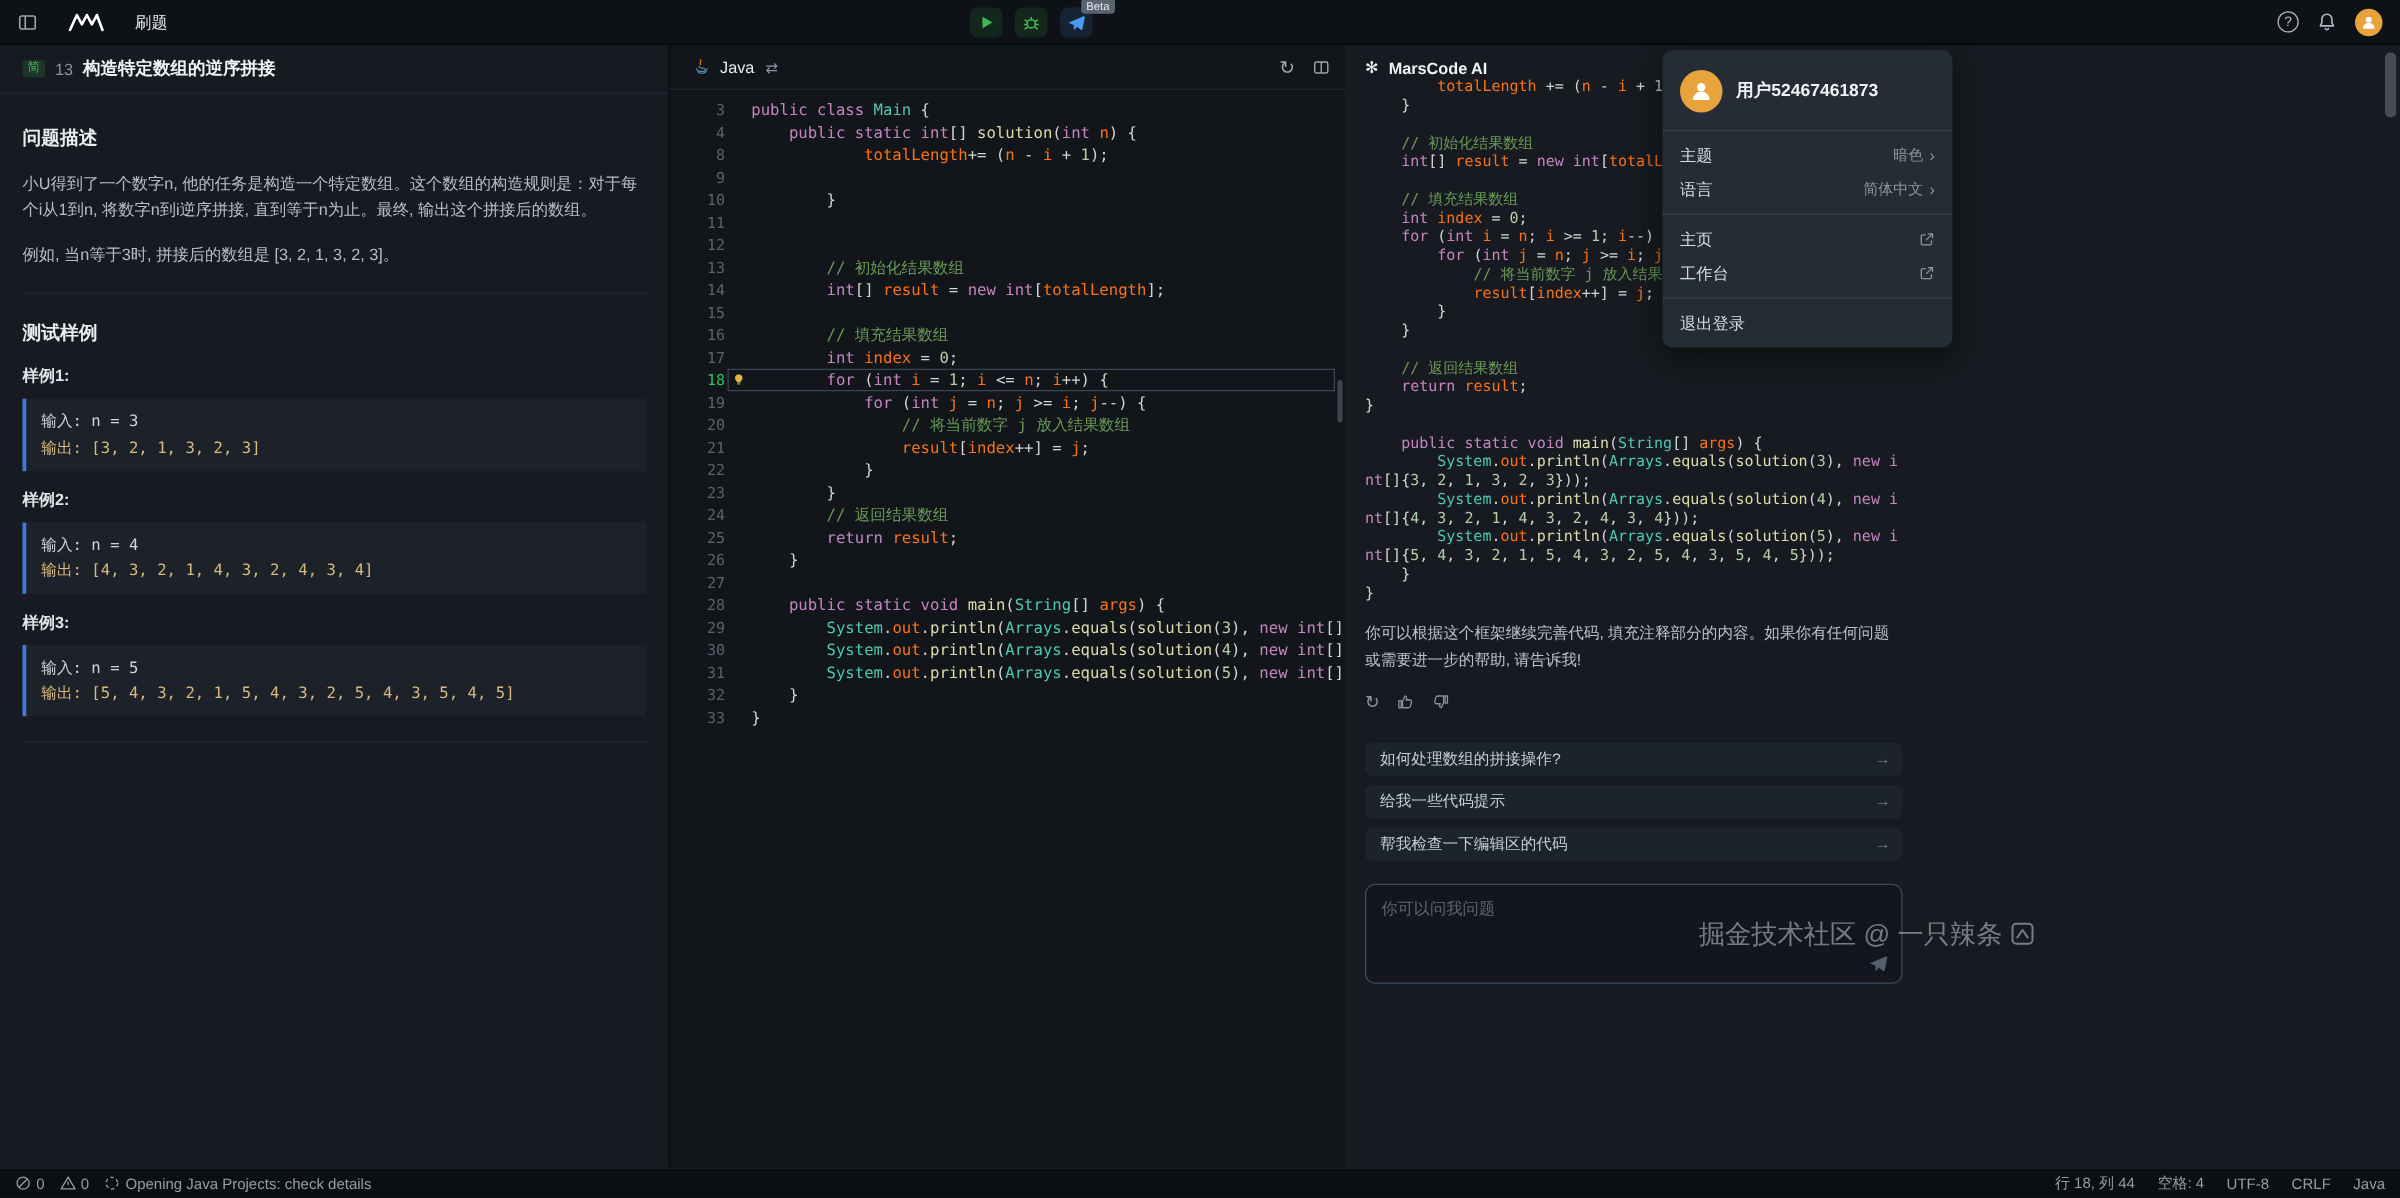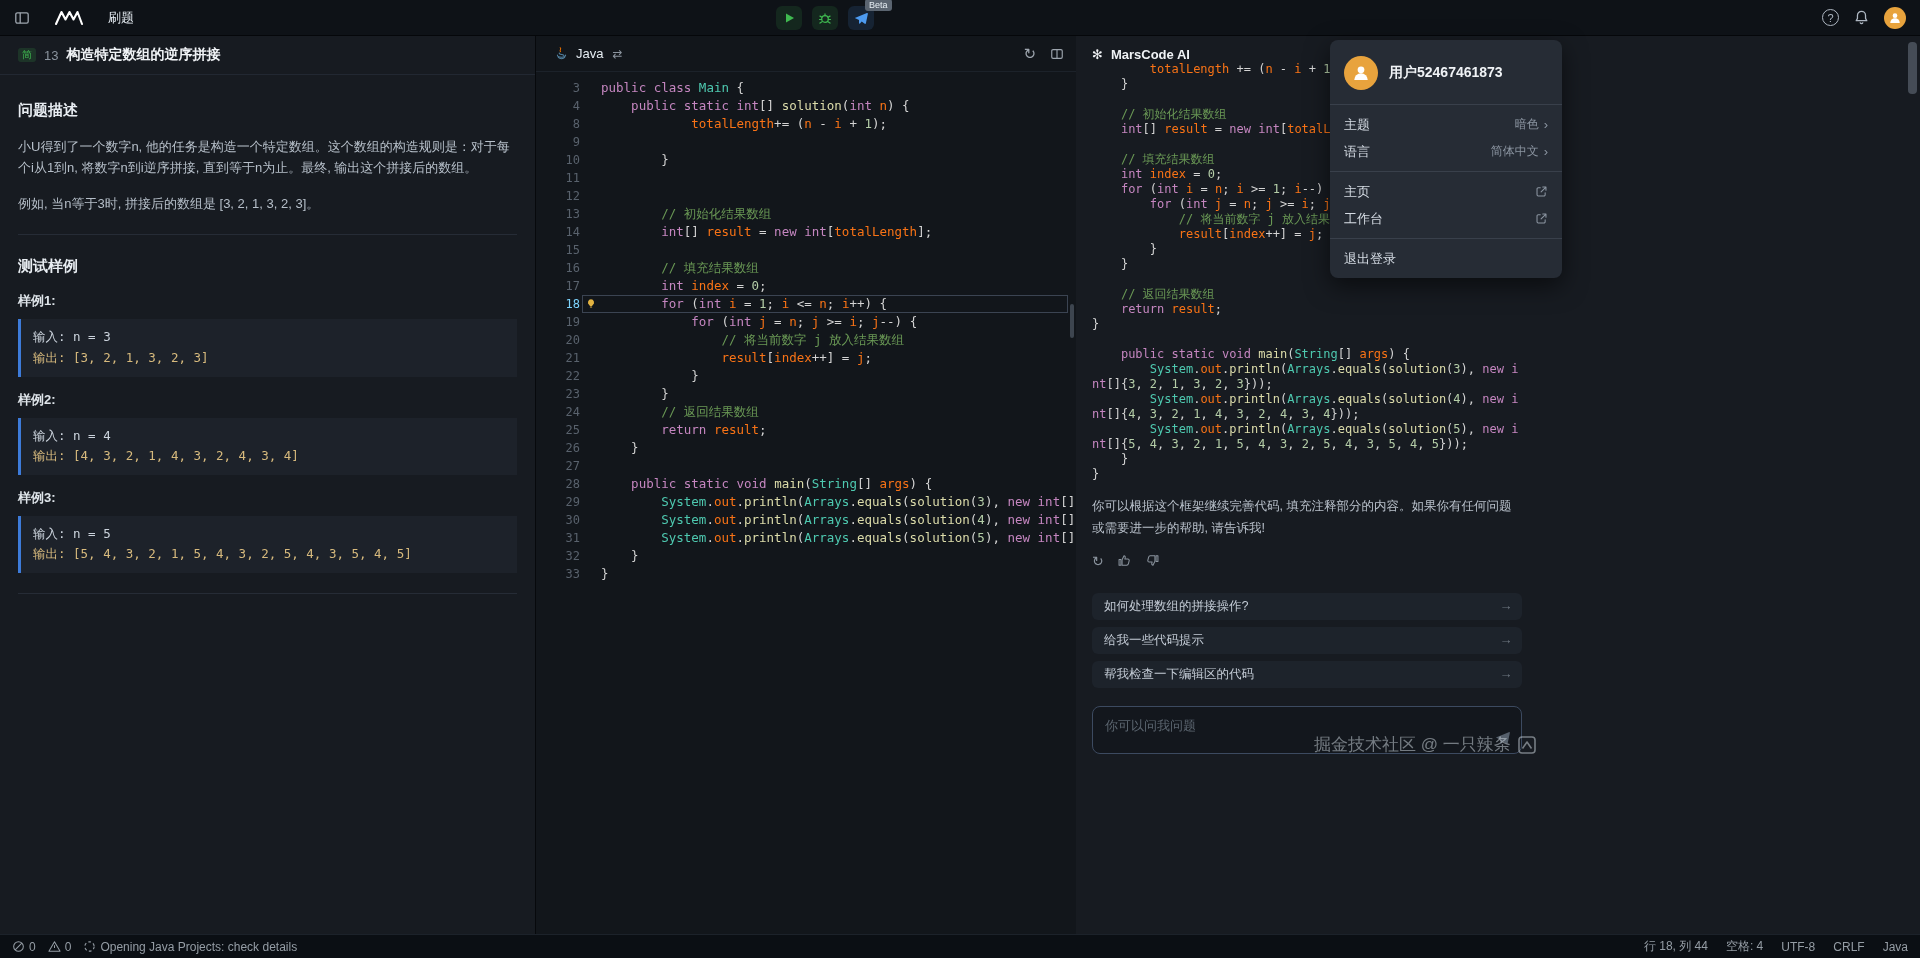--- a/index.html
+++ b/index.html
@@ -55,21 +55,21 @@
   .tab{display:flex;align-items:center;gap:7px;padding:0 8px;height:100%;cursor:pointer;color:#e6edf3;font-size:13px}
   .tab-x{color:#8b949e;font-size:12px;margin-left:2px;cursor:pointer}
   .tab-actions{margin-left:auto;display:flex;align-items:center;gap:14px}
   .ic{color:#9da5ae;font-size:15px;cursor:pointer;display:flex;align-items:center}
   .code-area{flex:1;position:relative;padding-top:7px;overflow:hidden;
     font-family:"DejaVu Sans Mono","Liberation Mono",monospace;font-size:12.5px}
   .cl{display:flex;height:18px;line-height:18px;position:relative;white-space:pre}
   .cl .ln{width:44px;flex:0 0 44px;text-align:right;color:#59626d;font-size:12px;cursor:pointer}
   .cl .gut{width:21px;flex:0 0 21px;display:flex;align-items:center;justify-content:center}
   .cl .ct{flex:1;overflow:hidden;white-space:pre;color:#d4d4d4}
-  .cl.active .ln{color:#7dd3fc}
+  .cl.active .ln{color:#22c55e}
   .cl.active::after{content:"";position:absolute;left:46px;right:8px;top:0;bottom:0;
     border:1px solid #3b4452;pointer-events:none}
   .kw{color:#c586c0}.cls{color:#4ec9b0}.fn{color:#dcdcaa}.vr{color:#f97316}
   .num{color:#b5cea8}.cmt{color:#6a9955}
   .ed-thumb{position:absolute;right:2px;top:232px;width:4px;height:34px;background:#3d454f;border-radius:2px;cursor:pointer}
 
   
   .ai{flex:1;background:#171b21;display:flex;flex-direction:column;position:relative;min-width:0}
   .ai-header{height:30px;flex:0 0 30px;display:flex;align-items:center;gap:8px;padding:6px 16px 0;
     font-weight:bold;font-size:13px;color:#f0f3f6}
@@ -78,21 +78,21 @@
   .ai-code{font-family:"DejaVu Sans Mono","Liberation Mono",monospace;font-size:12px;line-height:15px;
     white-space:pre-wrap;word-break:break-all;color:#d4d4d4;margin-top:-4px;overflow:hidden}
   .ai-msg{font-size:12.5px;line-height:1.75;color:#b9c1cb;margin-top:14px}
   .ai-actions{display:flex;align-items:center;gap:13px;margin-top:13px}
   .act{color:#8b949e;font-size:14px;cursor:pointer;display:flex;align-items:center}
   .sugs{margin-top:24px;display:flex;flex-direction:column;gap:7px}
   .sug{height:27px;background:#1d232b;border:none;border-radius:6px;color:#c4ccd6;font-size:12.5px;
     display:flex;align-items:center;justify-content:space-between;padding:0 12px;cursor:pointer;
     font-family:Liberation Mono, monospace;text-align:left}
   .sug-arrow{color:#6e7781;font-size:13px}
-  .ai-inputbox{margin-top:18px;height:48px;border:1px solid #3c4a60;border-radius:8px;
+  .ai-inputbox{margin-top:18px;height:80px;border:1px solid #3c4a60;border-radius:8px;
     background:#13171d;position:relative}
   .ai-input{width:100%;height:100%;background:transparent;border:none;outline:none;resize:none;
     color:#c9d1d9;font-family:inherit;font-size:13px;padding:10px 12px}
   .ai-input::placeholder{color:#5c6670}
   .send{position:absolute;right:10px;bottom:7px;color:#56606c;cursor:pointer}
   .page-thumb{position:absolute;right:3px;top:6px;width:9px;height:52px;background:#454c56;
     border-radius:4px;cursor:pointer}
 
   
   .statusbar{flex:0 0 24px;height:24px;background:#0b0f14;border-top:1px solid #1c222a;
@@ -108,22 +108,22 @@
     box-shadow:0 8px 24px rgba(0,0,0,.55);padding:6px 0;z-index:50}
   .um-profile{display:flex;align-items:center;gap:11px;padding:10px 14px 8px}
   .avatar.lg{width:34px;height:34px;flex:0 0 34px}
   .um-name{font-size:14px;font-weight:bold;color:#f0f3f6}
   .um-row{display:flex;align-items:center;height:27px;padding:0 14px;cursor:pointer;font-size:13px;color:#d6dde5}
   .um-right{margin-left:auto;display:flex;align-items:center;gap:5px;color:#8b95a1;font-size:12px}
   .um-div{border-top:1px solid #39404b;margin:6px 0}
   .chev{font-size:13px;color:#8b95a1}
 
   
-  .watermark{position:absolute;left:1314px;top:733px;display:flex;align-items:center;gap:6px;
-    font-size:17px;color:rgba(197,205,214,.55);z-index:40;pointer-events:none;white-space:nowrap}
+  .watermark{position:absolute;left:1359px;top:733px;display:flex;align-items:center;gap:6px;
+    font-size:21px;color:rgba(197,205,214,.55);z-index:40;pointer-events:none;white-space:nowrap}
 </style>
 </head>
 <body>
 
 <div class="app">
 
   <header class="topbar">
     <div class="tb-left">
       <span class="icon-btn">
         <svg width="16" height="16" viewBox="0 0 16 16" fill="none" stroke="#9da5ae" stroke-width="1.3">

